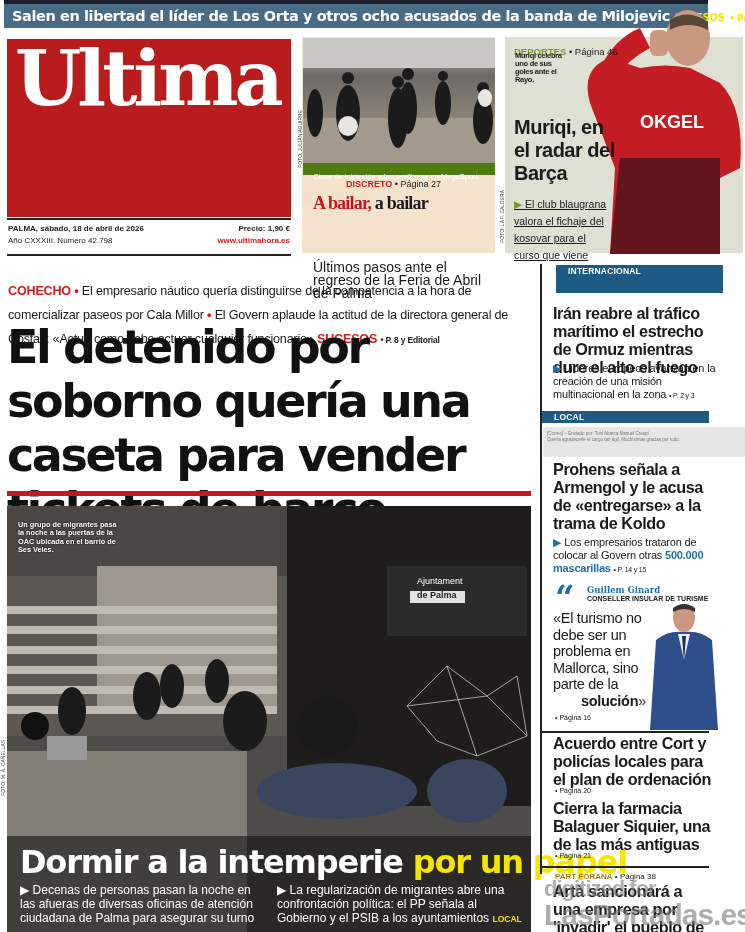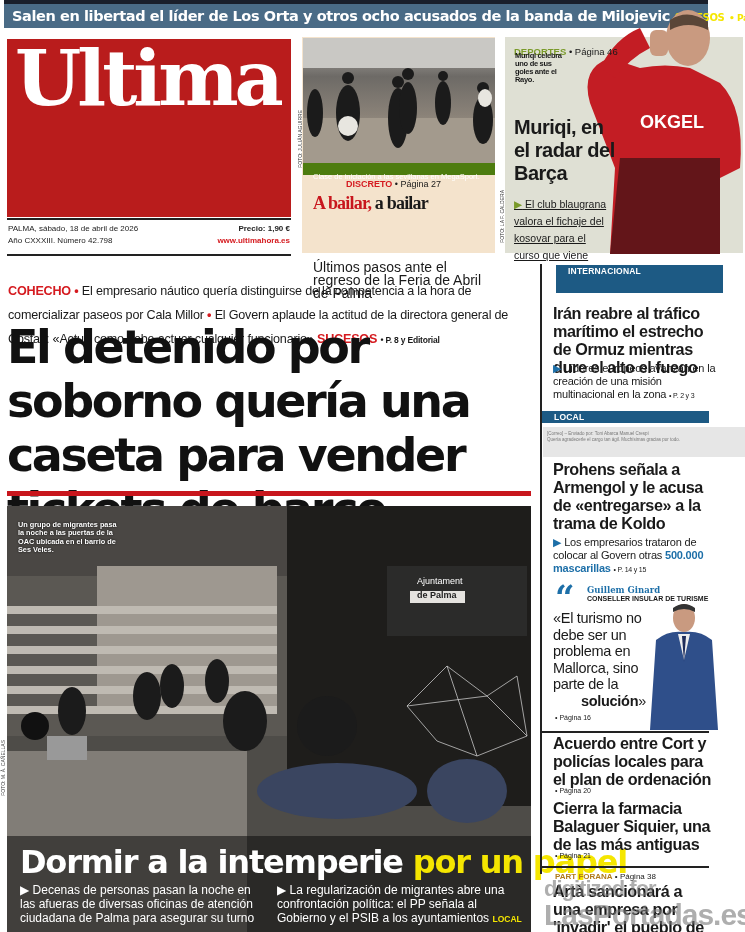--- a/index.html
+++ b/index.html
@@ -12,21 +12,21 @@
   .topbar .tag { color: #f5e600; font-size: 10px; font-weight: bold; }
   .topbar .pg { color: #f5e600; font-size: 9px; }
 
   
   .mast { left: 7px; top: 39px; width: 284px; height: 178px; background: #b91c1c; color: #fff; font-family: "DejaVu Serif", serif; font-weight: bold; line-height: 0.9; padding: 6px 0 0 8px; }
   .mast .l1 { font-size: 76px; letter-spacing: -4px; display:block; }
   .mast .l2 { font-size: 76px; letter-spacing: -4px; display:block; margin-top: 4px; }
   .mast-rule { left: 7px; top: 218px; width: 284px; height: 2px; background: #222; }
   .mast-rule2 { left: 7px; top: 254px; width: 284px; height: 2px; background: #222; }
   .meta { font-size: 8px; color: #222; }
-  .meta b { font-weight: normal; }
+  .meta b { font-weight: bold; }
   .meta .red { color: #d51a1f; font-weight: bold; }
 
   
   .dance-box { left: 302px; top: 37px; width: 193px; height: 216px; background: #f4e3cc; }
   .dance-photo { left: 303px; top: 38px; width: 192px; height: 128px; background: linear-gradient(180deg,#b9b6b0 0%,#6d6a66 30%,#8a8278 60%,#bfb3a1 100%); overflow: hidden; }
   .dance-caption { left: 303px; top: 163px; width: 192px; height: 12px; background: #4d7c0f; color: #fff; font-size: 7.5px; padding: 9px 0 0 10px; white-space: nowrap; }
   .dance-kicker { left: 313px; top: 179px; font-size: 9px; }
   .kicker-red { color: #d51a1f; font-weight: bold; margin-left: 33px; }
   .dance-title { left: 313px; top: 193px; font-size: 18px; font-weight: bold; letter-spacing: -0.8px; color: #1a1a1a; white-space: nowrap; font-family: Liberation Serif, serif; }
   .dance-title .red { color: #c8161d; }

